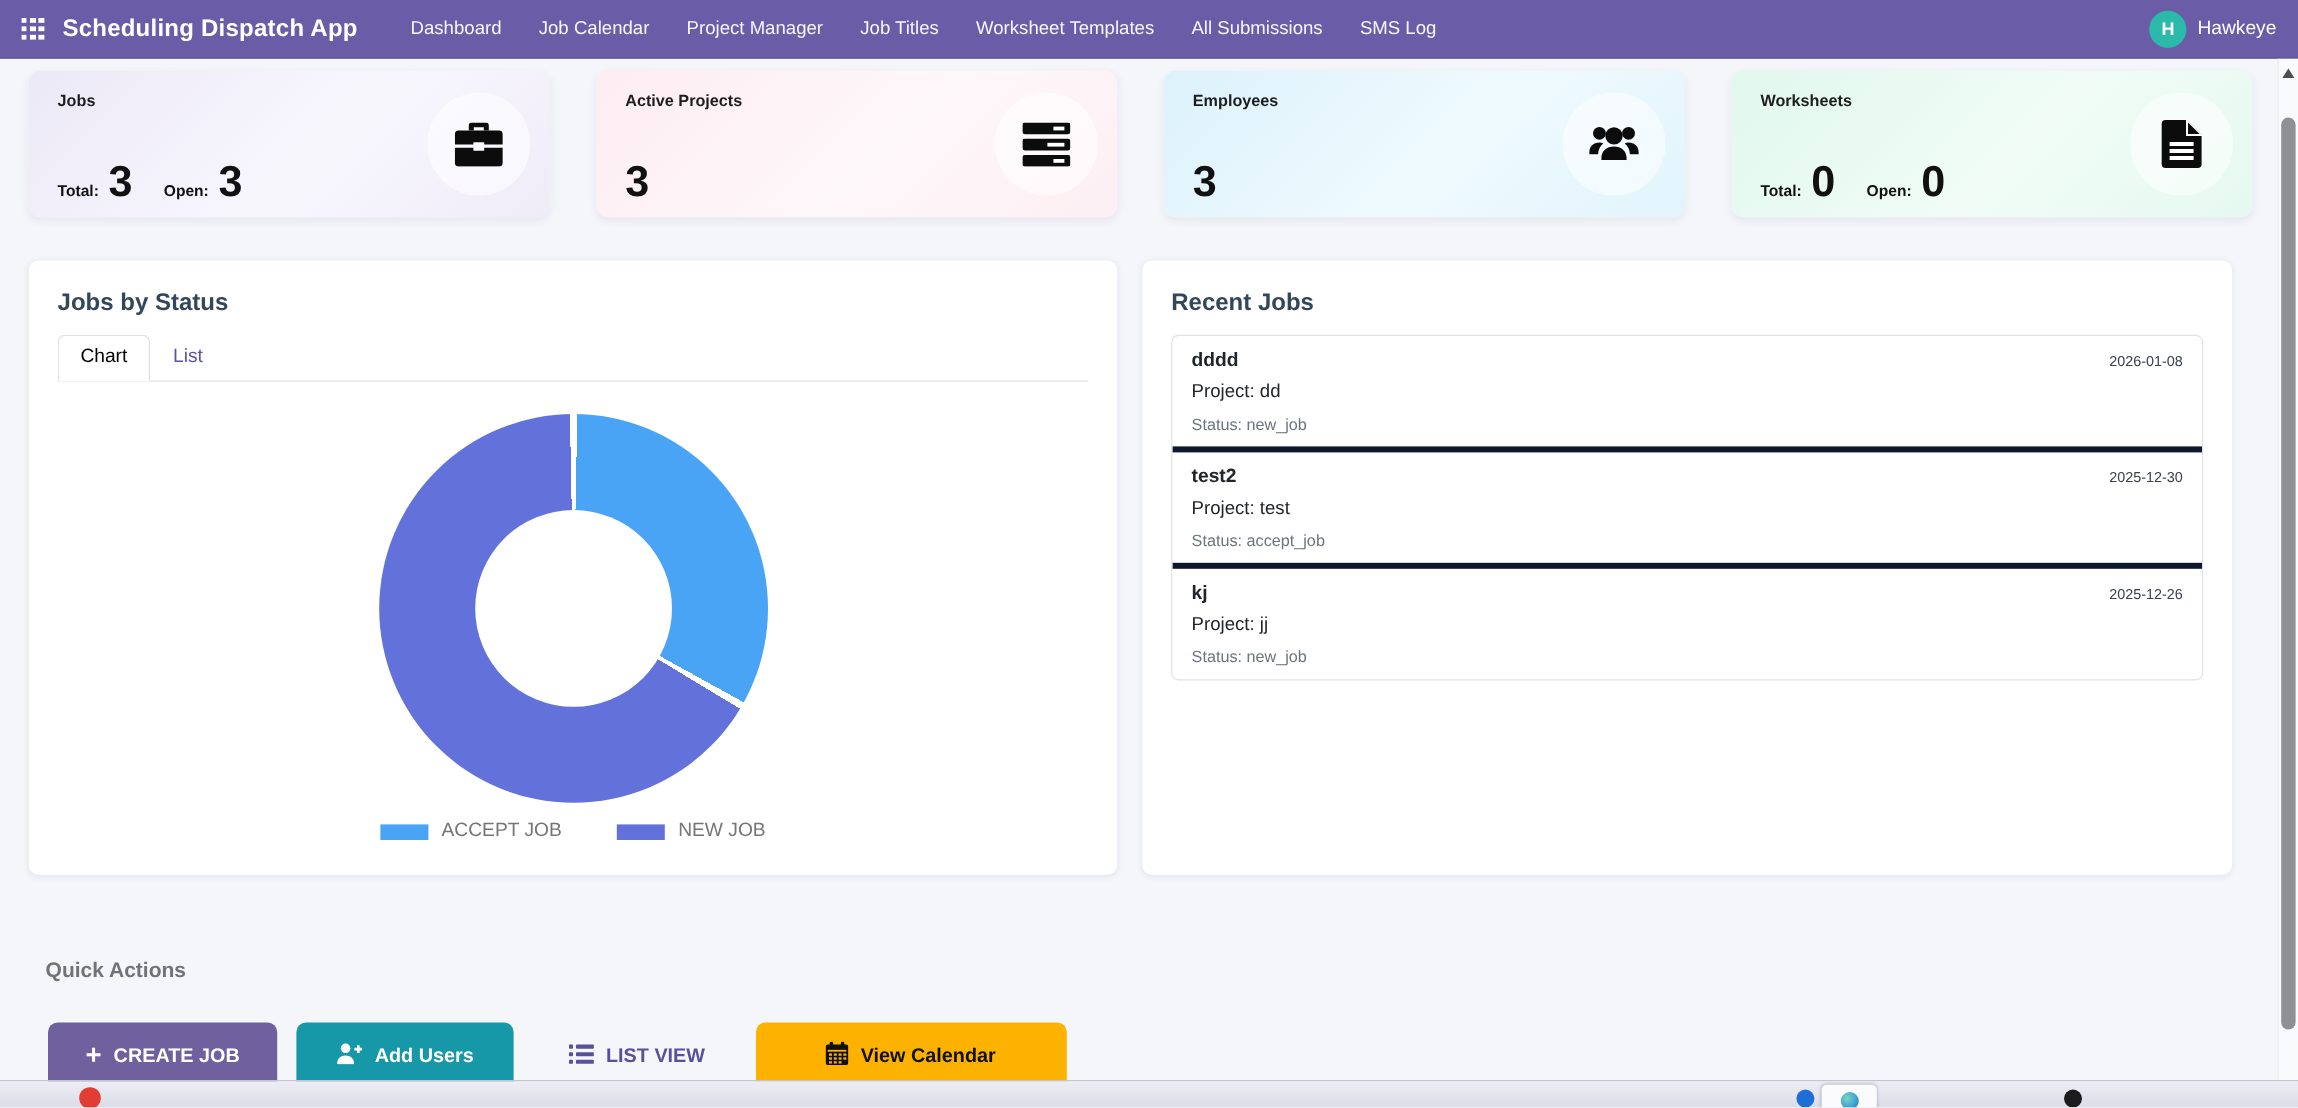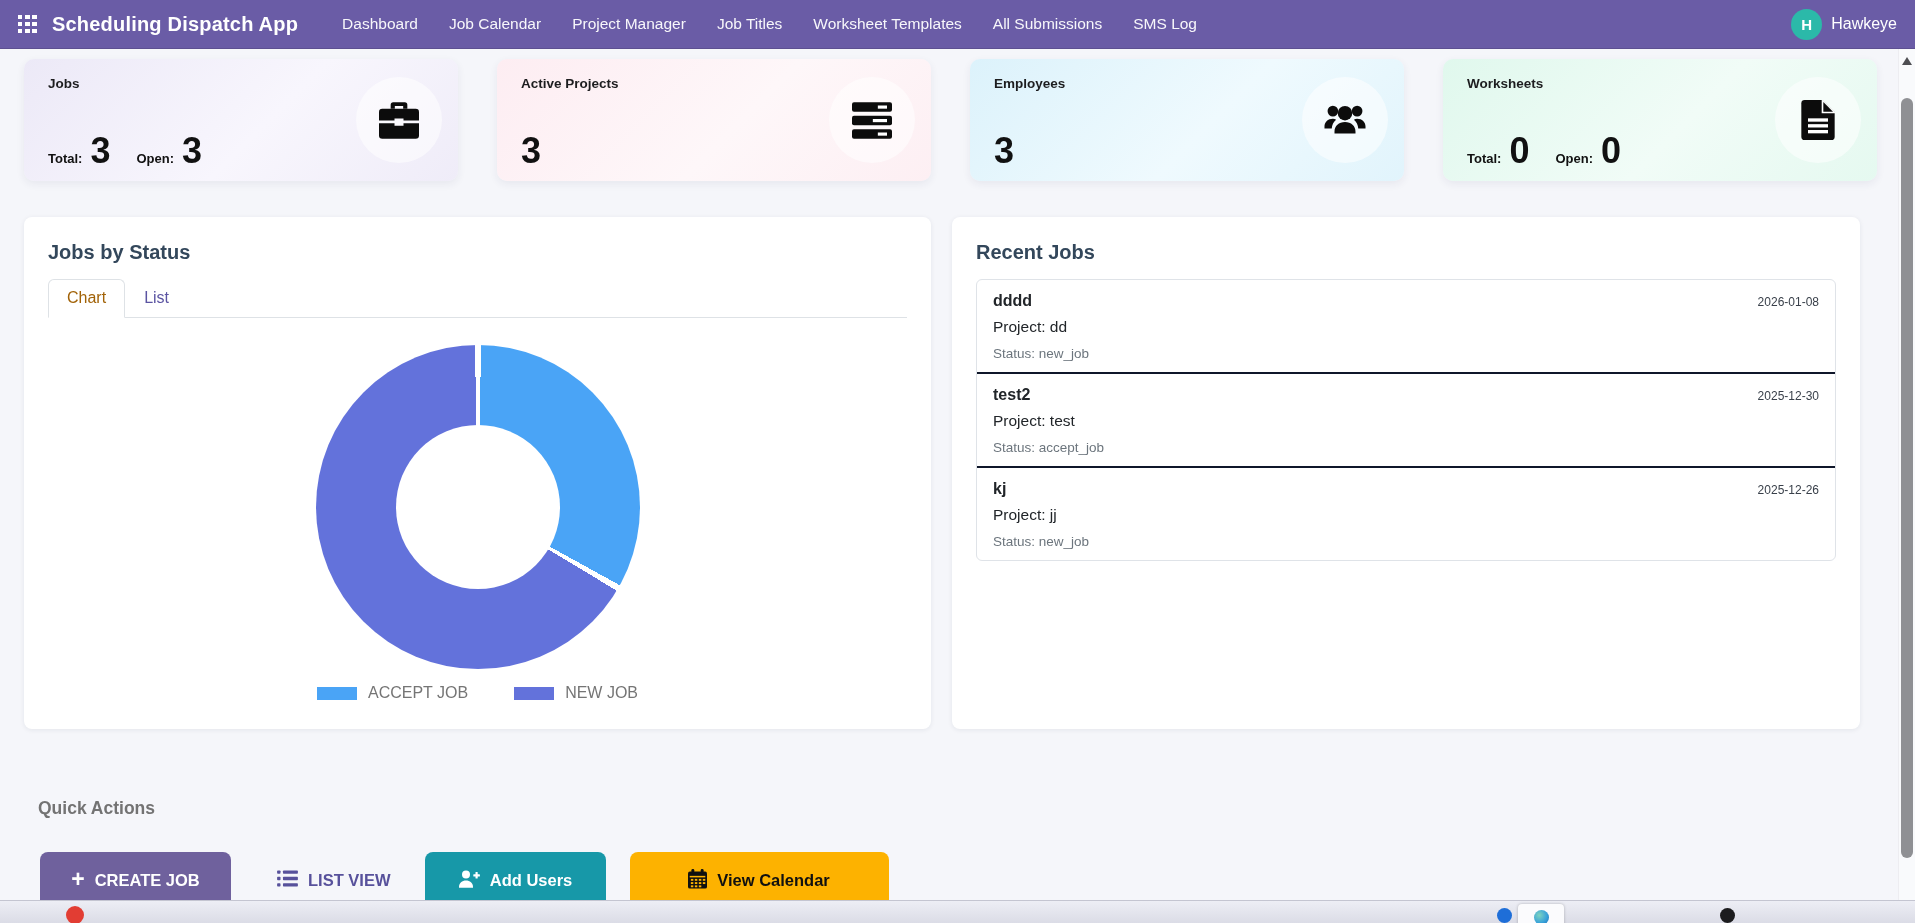--- a/index.html
+++ b/index.html
@@ -42,32 +42,32 @@
   
   .panel { position:absolute; top:217px; height:512px; background:#fff; border-radius:8px;
            box-shadow:0 1px 5px rgba(30,40,60,.08); padding:24px; }
   #panel-status { left:24px; width:907px; }
   #panel-recent { left:952px; width:908px; }
   .panel-title { font-size:20px; font-weight:700; color:#33475b; }
 
   .tabs { display:flex; border-bottom:1px solid #dee2e6; margin-top:15px; }
   .tab { padding:9px 18px 10px; font-size:16px; border:1px solid transparent;
          border-radius:6px 6px 0 0; margin-bottom:-1px; cursor:pointer; }
-  .tab.active { background:#fff; border-color:#dee2e6 #dee2e6 #fff; color:#a16207; }
+  .tab.active { background:#fff; border-color:#dee2e6 #dee2e6 #fff; color:#000000; }
   .tab.inactive { color:#5b54a2; }
 
   .donut-wrap { margin-top:27px; display:flex; justify-content:center; }
   .donut { width:324px; height:324px; border-radius:50%; position:relative; }
   .donut::after { content:""; position:absolute; inset:80px; background:#fff; border-radius:50%; }
   .legend { display:flex; justify-content:center; gap:46px; margin-top:15px; }
   .legend-item { display:flex; align-items:center; gap:11px; font-size:16px; color:#757575; }
   .legend-swatch { width:40px; height:13px; background:#ccc; }
 
   .job-list { margin-top:15px; border:1px solid #dfe3e8; border-radius:6px; overflow:hidden; background:#fff; }
-  .job-item { padding:12px 16px 11px; border-bottom:2px solid #0f172a; cursor:pointer; }
+  .job-item { padding:12px 16px 11px; border-bottom:5px solid #0f172a; cursor:pointer; }
   .job-item:last-child { border-bottom:none; }
   .job-head { display:flex; justify-content:space-between; align-items:baseline; }
   .job-title { font-size:16px; font-weight:700; color:#212529; }
   .job-date { font-size:12px; color:#39404a; }
   .job-project { font-size:15.5px; color:#212529; margin-top:8px; }
   .job-status { font-size:13.5px; color:#6c757d; margin-top:10px; }
 
   
   .qa-title { position:absolute; left:38px; top:798px; font-size:17.5px; font-weight:700; color:#737373; }
   .qa-buttons { position:absolute; left:40px; top:852px; display:flex; align-items:center; }
@@ -258,44 +258,44 @@
 </section>
 
 <div class="qa-title">Quick Actions</div>
 <div class="qa-buttons">
 
   <button class="btn btn-create">
     <span class="plus-glyph">+</span>
     <span>CREATE JOB</span>
   </button>
 
+  <button class="btn btn-add">
+    <span>
+      <svg width="22" height="18" viewBox="0 0 22 18" fill="#fff">
+        <circle cx="8" cy="4.6" r="4"></circle>
+        <path d="M1 17c0-3.9 3.1-6.4 7-6.4s7 2.5 7 6.4v.8H1z"></path>
+        <rect x="15.3" y="4.2" width="6.6" height="2.2" rx="0.5"></rect>
+        <rect x="17.5" y="2" width="2.2" height="6.6" rx="0.5"></rect>
+      </svg>
+    </span>
+    <span>Add Users</span>
+  </button>
+
   <button class="btn btn-list">
     <span>
       <svg width="21" height="17" viewBox="0 0 22 18" fill="#57519b">
         <rect x="0" y="0.5" width="3.6" height="3.6" rx="0.8"></rect>
         <rect x="6.2" y="0.5" width="15.8" height="3.6" rx="0.8"></rect>
         <rect x="0" y="7.2" width="3.6" height="3.6" rx="0.8"></rect>
         <rect x="6.2" y="7.2" width="15.8" height="3.6" rx="0.8"></rect>
         <rect x="0" y="13.9" width="3.6" height="3.6" rx="0.8"></rect>
         <rect x="6.2" y="13.9" width="15.8" height="3.6" rx="0.8"></rect>
       </svg>
     </span>
     <span>LIST VIEW</span>
-  </button>
-
-  <button class="btn btn-add">
-    <span>
-      <svg width="22" height="18" viewBox="0 0 22 18" fill="#fff">
-        <circle cx="8" cy="4.6" r="4"></circle>
-        <path d="M1 17c0-3.9 3.1-6.4 7-6.4s7 2.5 7 6.4v.8H1z"></path>
-        <rect x="15.3" y="4.2" width="6.6" height="2.2" rx="0.5"></rect>
-        <rect x="17.5" y="2" width="2.2" height="6.6" rx="0.5"></rect>
-      </svg>
-    </span>
-    <span>Add Users</span>
   </button>
 
   <button class="btn btn-cal">
     <span>
       <svg width="19" height="20" viewBox="0 0 20 21" fill="#101010">
         <rect x="0" y="2.6" width="20" height="18" rx="2"></rect>
         <rect x="3.6" y="0" width="3" height="5.4" rx="1.2"></rect>
         <rect x="13.4" y="0" width="3" height="5.4" rx="1.2"></rect>
         <rect x="1.8" y="7.2" width="16.4" height="1.6" fill="#fdb200"></rect>
         <g fill="#fdb200">

